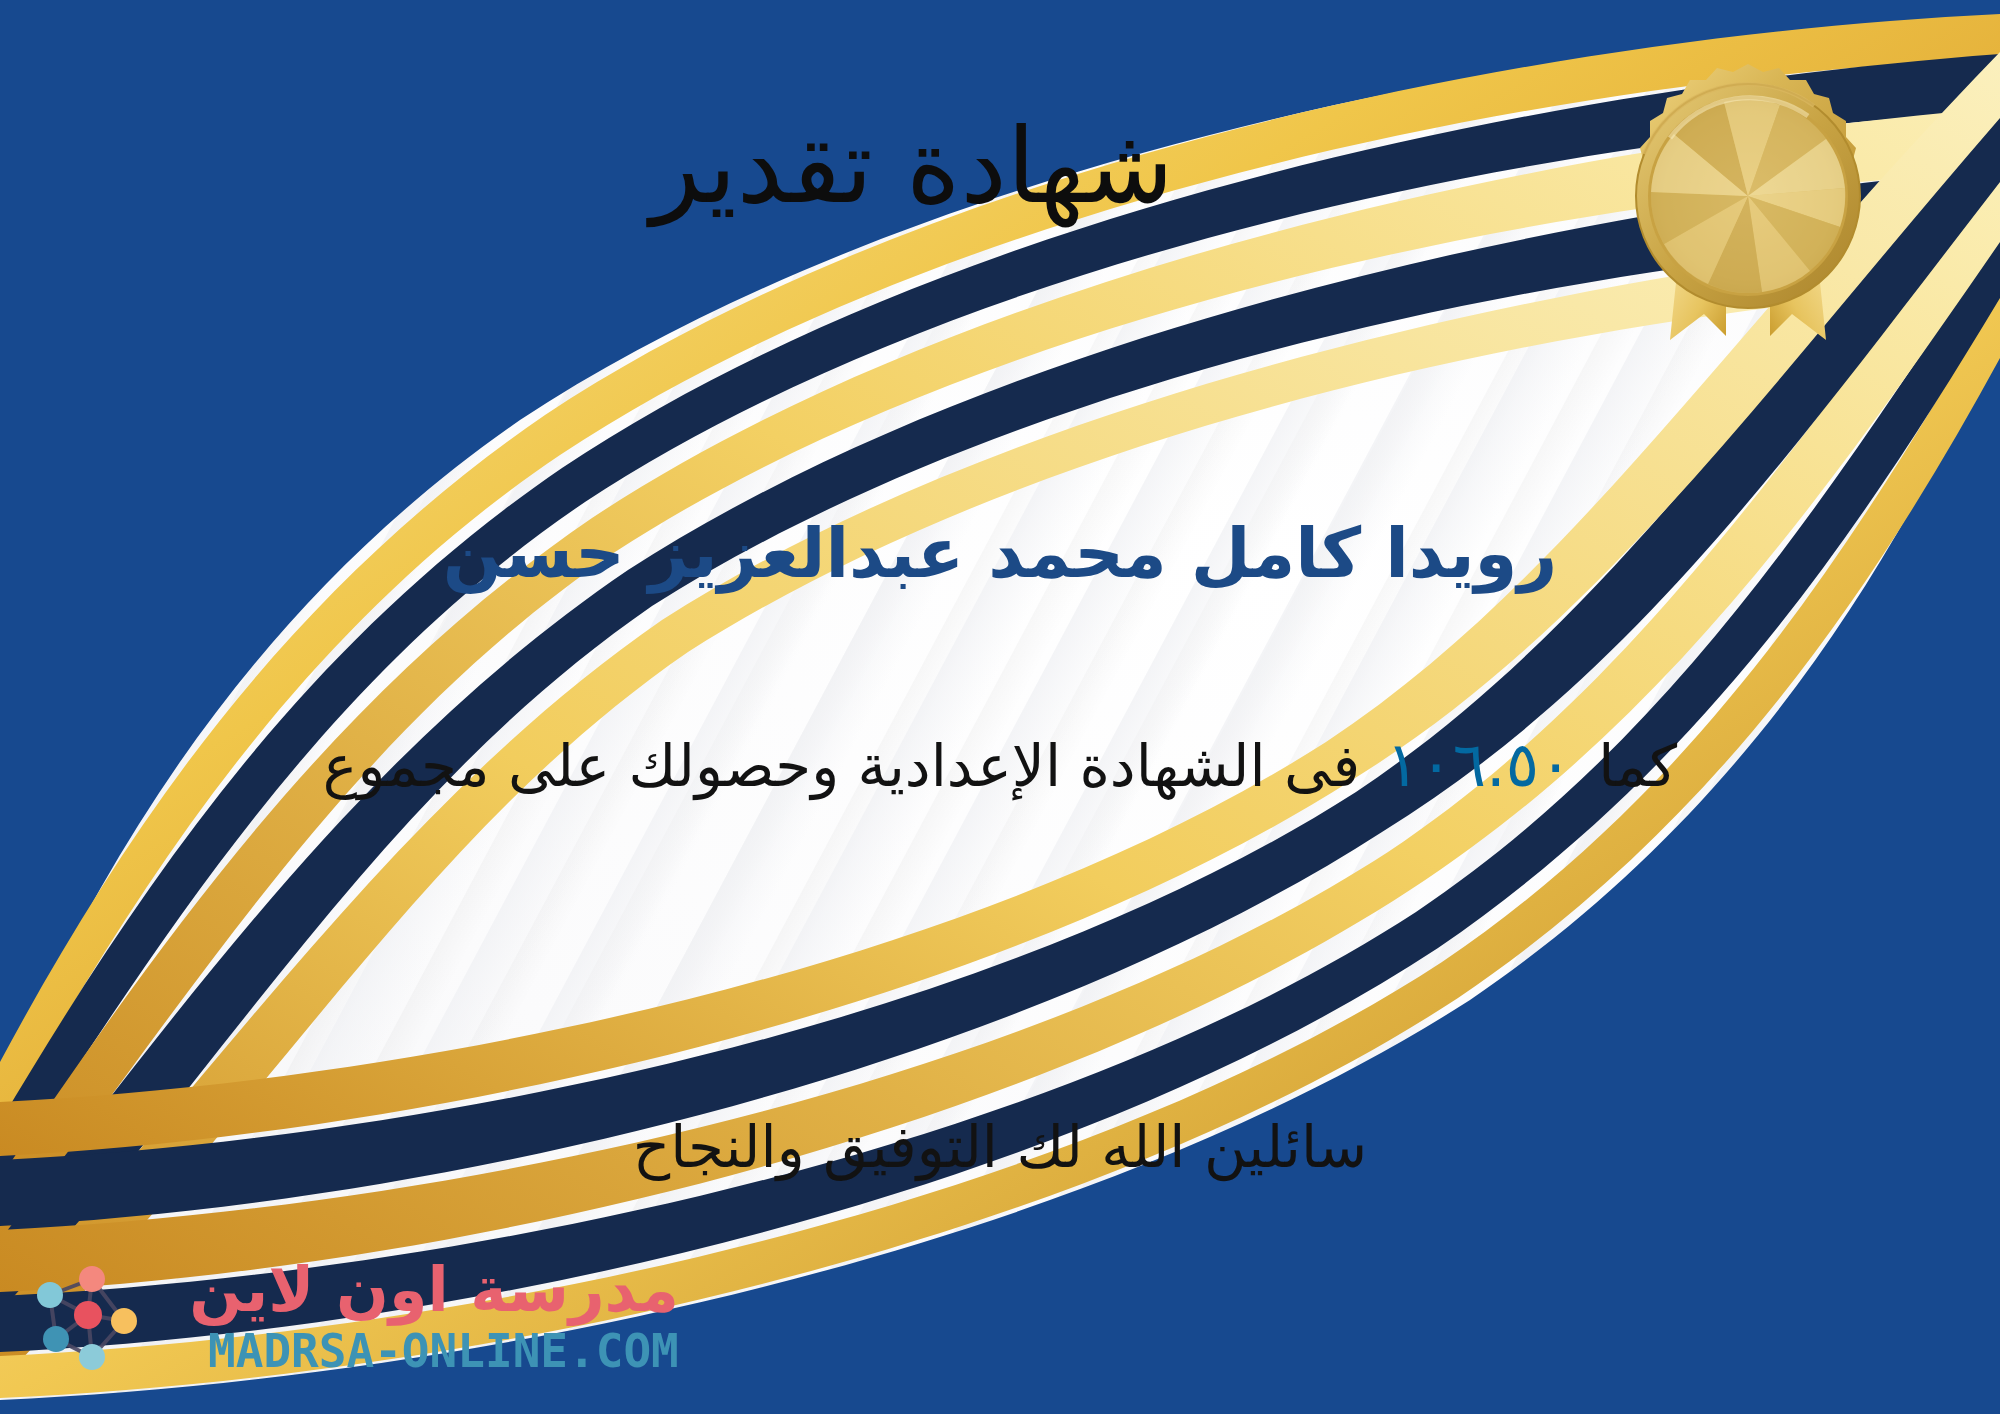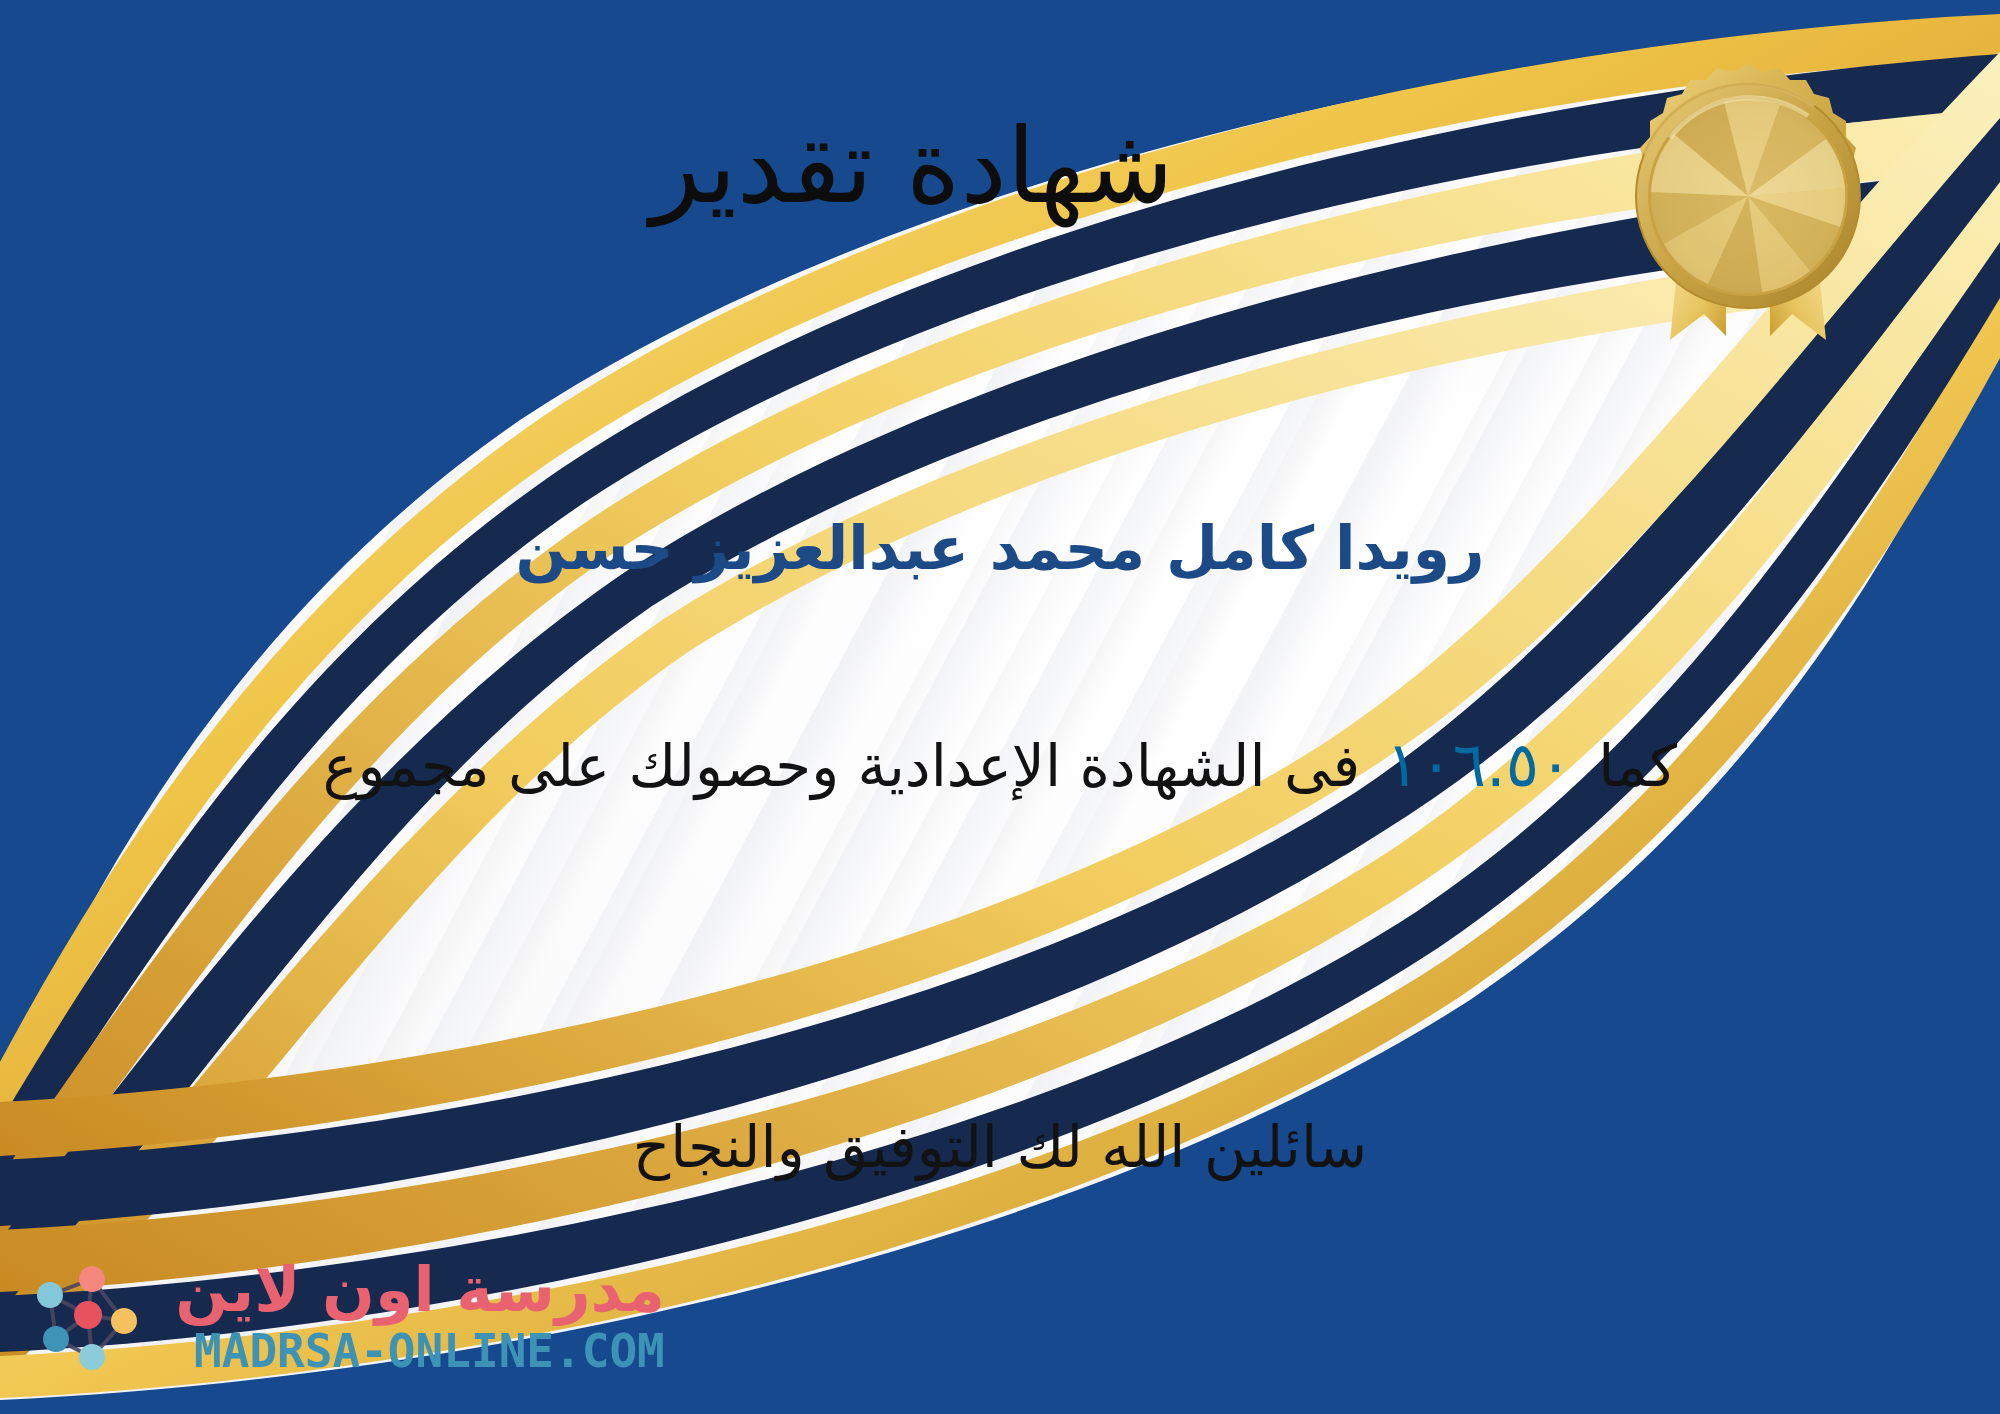--- a/index.html
+++ b/index.html
@@ -62,21 +62,21 @@
     text-align:center;
     font-size:104px;line-height:1.12;
     font-weight:400;
     color:#0d0d0d;
     letter-spacing:1px;
     direction:rtl;
   }
   .student-name{
     position:absolute;top:512px;left:0;width:2000px;
     text-align:center;
-    font-size:60px;line-height:1.2;
+    font-size:69px;line-height:1.2;
     font-weight:bold;
     color:#1c4a86;
     direction:rtl;
   }
   .body-block{
     position:absolute;top:718px;left:60px;width:1880px;
     direction:rtl;text-align:center;
     color:#121212;
     font-size:58px;line-height:1.52;
     font-weight:400;
@@ -95,21 +95,21 @@
   .closing{
     position:absolute;top:1104px;left:0;width:2000px;
     text-align:center;direction:rtl;
     color:#121212;
     font-size:58px;line-height:1.5;font-weight:400;
   }
 
   
   .logo{
     position:absolute;left:26px;top:1248px;width:560px;height:140px;
-    display:flex;flex-direction:row-reverse;align-items:center;gap:14px;
+    display:flex;flex-direction:row-reverse;align-items:center;gap:28px;
     direction:rtl;
   }
   .logo-mark{width:118px;height:118px;flex:0 0 118px;}
   .logo-mark svg{display:block;width:118px;height:118px;}
   .logo-text{display:flex;flex-direction:column;justify-content:center;}
   .logo-ar{
     font-size:62px;line-height:1.0;font-weight:bold;color:#e8626f;
     direction:rtl;text-align:right;letter-spacing:0px;
     white-space:nowrap;
   }

